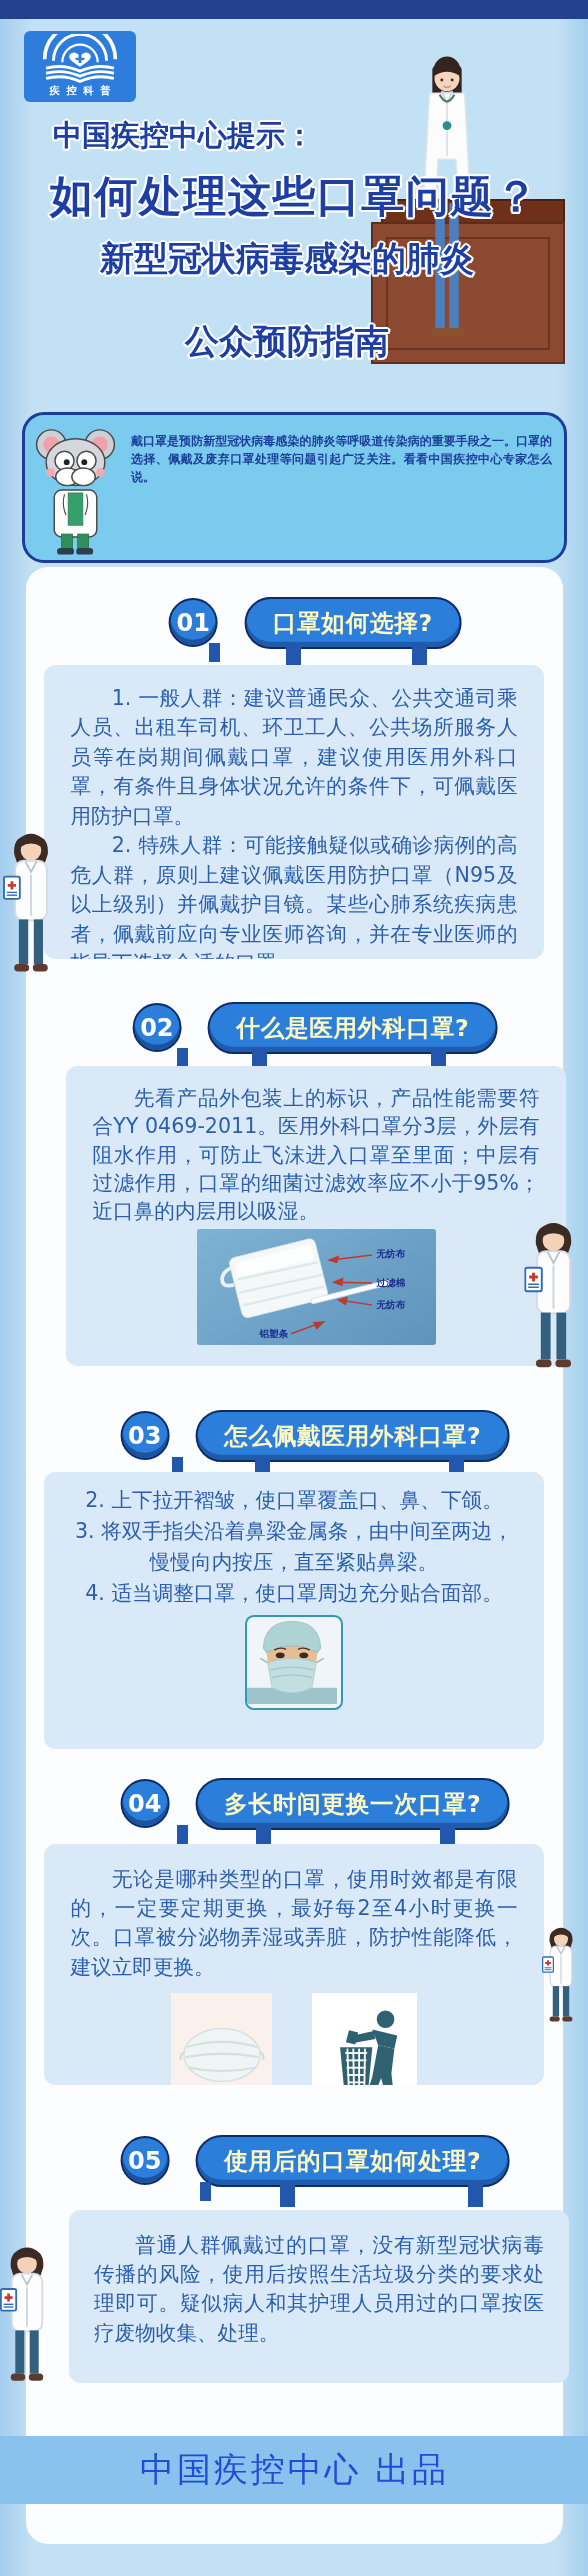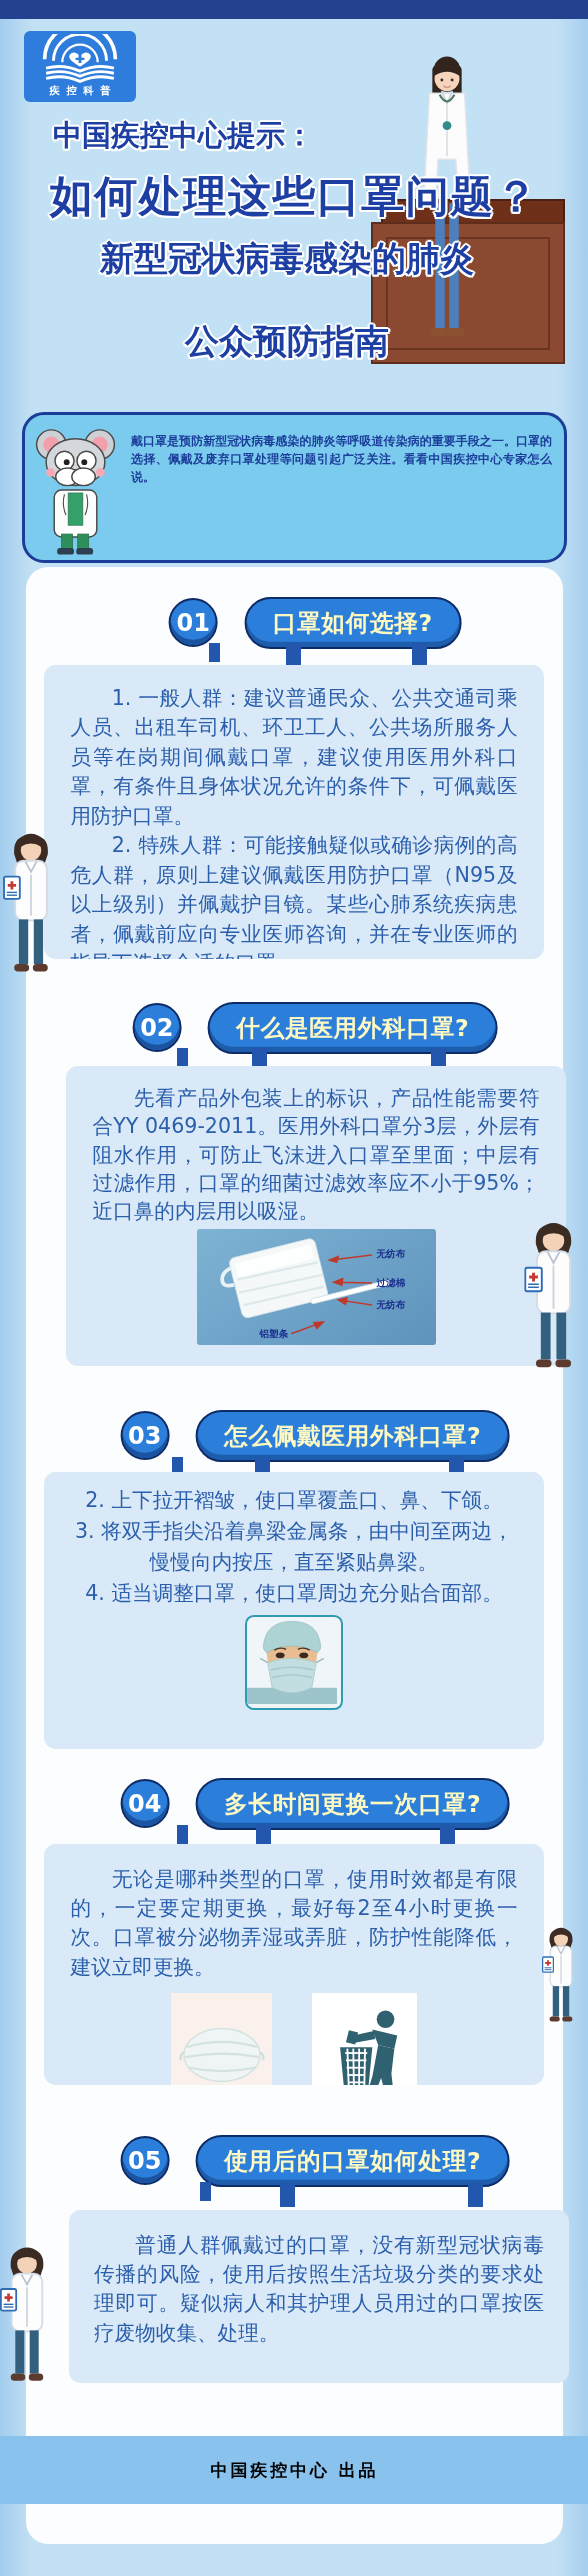--- a/index.html
+++ b/index.html
@@ -76,21 +76,21 @@
     border:2.2px solid #2e9bb0;border-radius:8.8px;overflow:hidden;}
 
   
   .icon-row{display:flex;justify-content:center;gap:40px;margin-top:10.3px;}
   .mask-card{width:101px;height:124px;background:#faf1ec;display:flex;align-items:center;justify-content:center;}
   .trash-card{width:105px;height:124px;background:#fff;display:flex;align-items:center;justify-content:center;}
 
   
   .footer-band{left:0;top:2436px;width:589px;height:68px;background:#89c2ec;
     display:flex;align-items:center;justify-content:center;}
-  .footer-text{color:#000000;font-size:17px;font-weight:bold;letter-spacing:2.9px;}
+  .footer-text{color:#1d4ed8;font-size:34px;font-weight:normal;letter-spacing:2.9px;}
 
   .side-doc{position:absolute;}
 </style>
 </head>
 <body>
 
 <div class="page">
 
   <svg width="0" height="0" style="position:absolute" aria-hidden="true">
     <defs>

